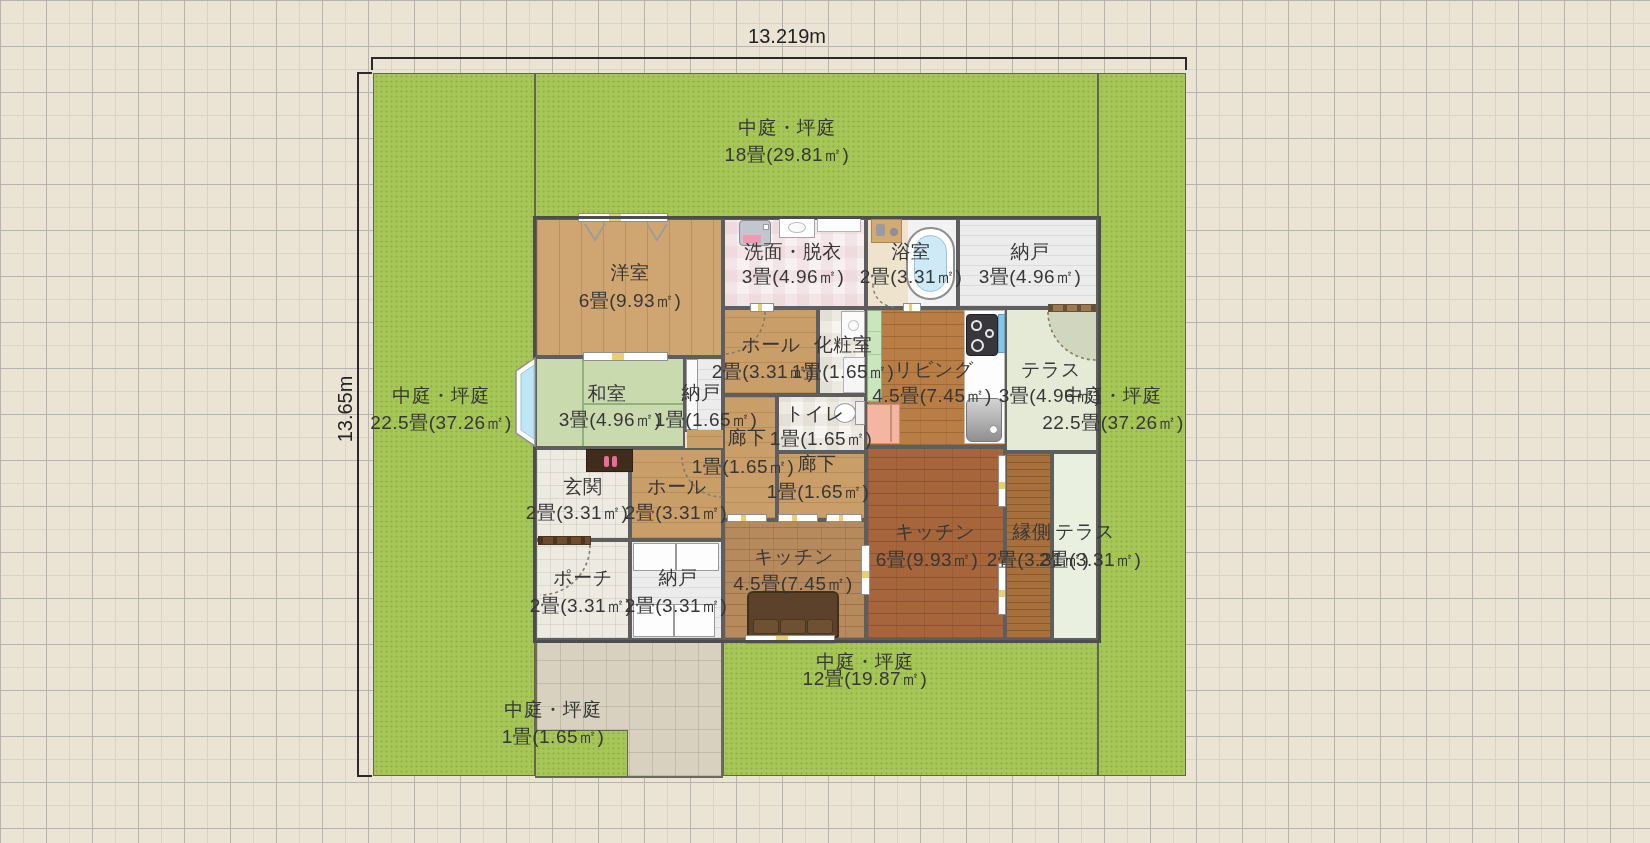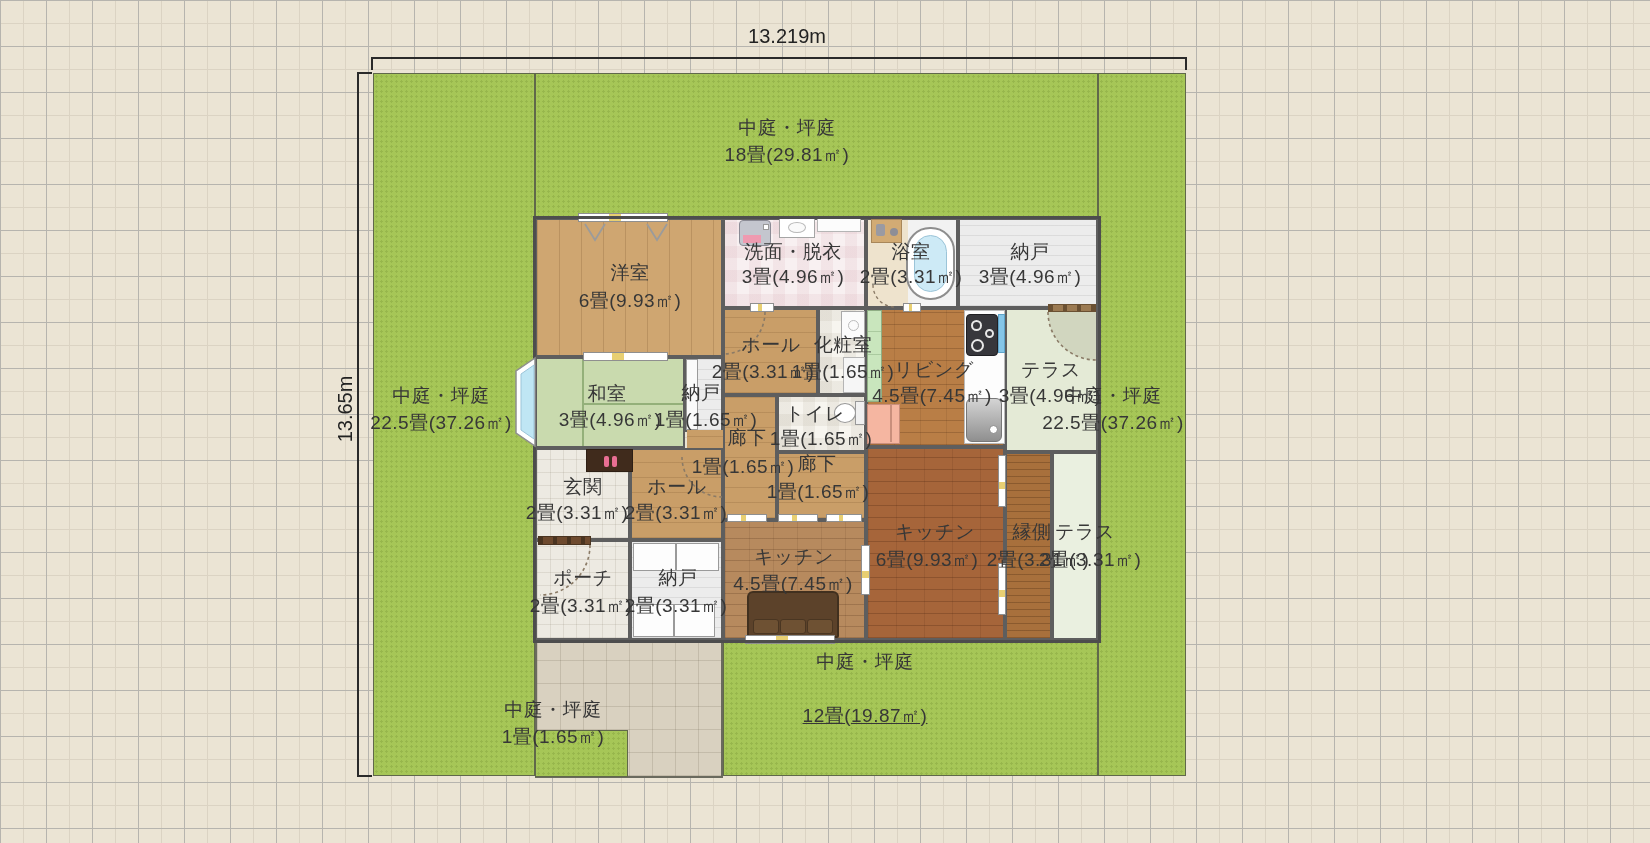--- a/index.html
+++ b/index.html
@@ -189,21 +189,21 @@
 <div class="dim" style="left:787px;top:36px;">13.219m</div>
 <div class="dim dim-v" style="left:345px;top:409px;">13.65m</div>
 
 <span class="lline" style="left:787px;top:128px;">中庭・坪庭</span>
 <span class="lline" style="left:787px;top:155px;">18畳(29.81㎡)</span>
 <span class="lline" style="left:441px;top:396px;">中庭・坪庭</span>
 <span class="lline" style="left:441px;top:423px;">22.5畳(37.26㎡)</span>
 <span class="lline" style="left:1113px;top:396px;">中庭・坪庭</span>
 <span class="lline" style="left:1113px;top:423px;">22.5畳(37.26㎡)</span>
 <span class="lline" style="left:865px;top:662px;">中庭・坪庭</span>
-<span class="lline" style="left:865px;top:716px;text-decoration:underline;">12畳(19.87㎡)</span>
+<span class="lline" style="left:865px;top:679px;">12畳(19.87㎡)</span>
 <span class="lline" style="left:553px;top:710px;">中庭・坪庭</span>
 <span class="lline" style="left:553px;top:737px;">1畳(1.65㎡)</span>
 
 <span class="lline" style="left:630px;top:273px;">洋室</span>
 <span class="lline" style="left:630px;top:301px;">6畳(9.93㎡)</span>
 <span class="lline" style="left:793px;top:252px;">洗面・脱衣</span>
 <span class="lline" style="left:793px;top:277px;">3畳(4.96㎡)</span>
 <span class="lline" style="left:911px;top:252px;">浴室</span>
 <span class="lline" style="left:911px;top:277px;">2畳(3.31㎡)</span>
 <span class="lline" style="left:1030px;top:252px;">納戸</span>

